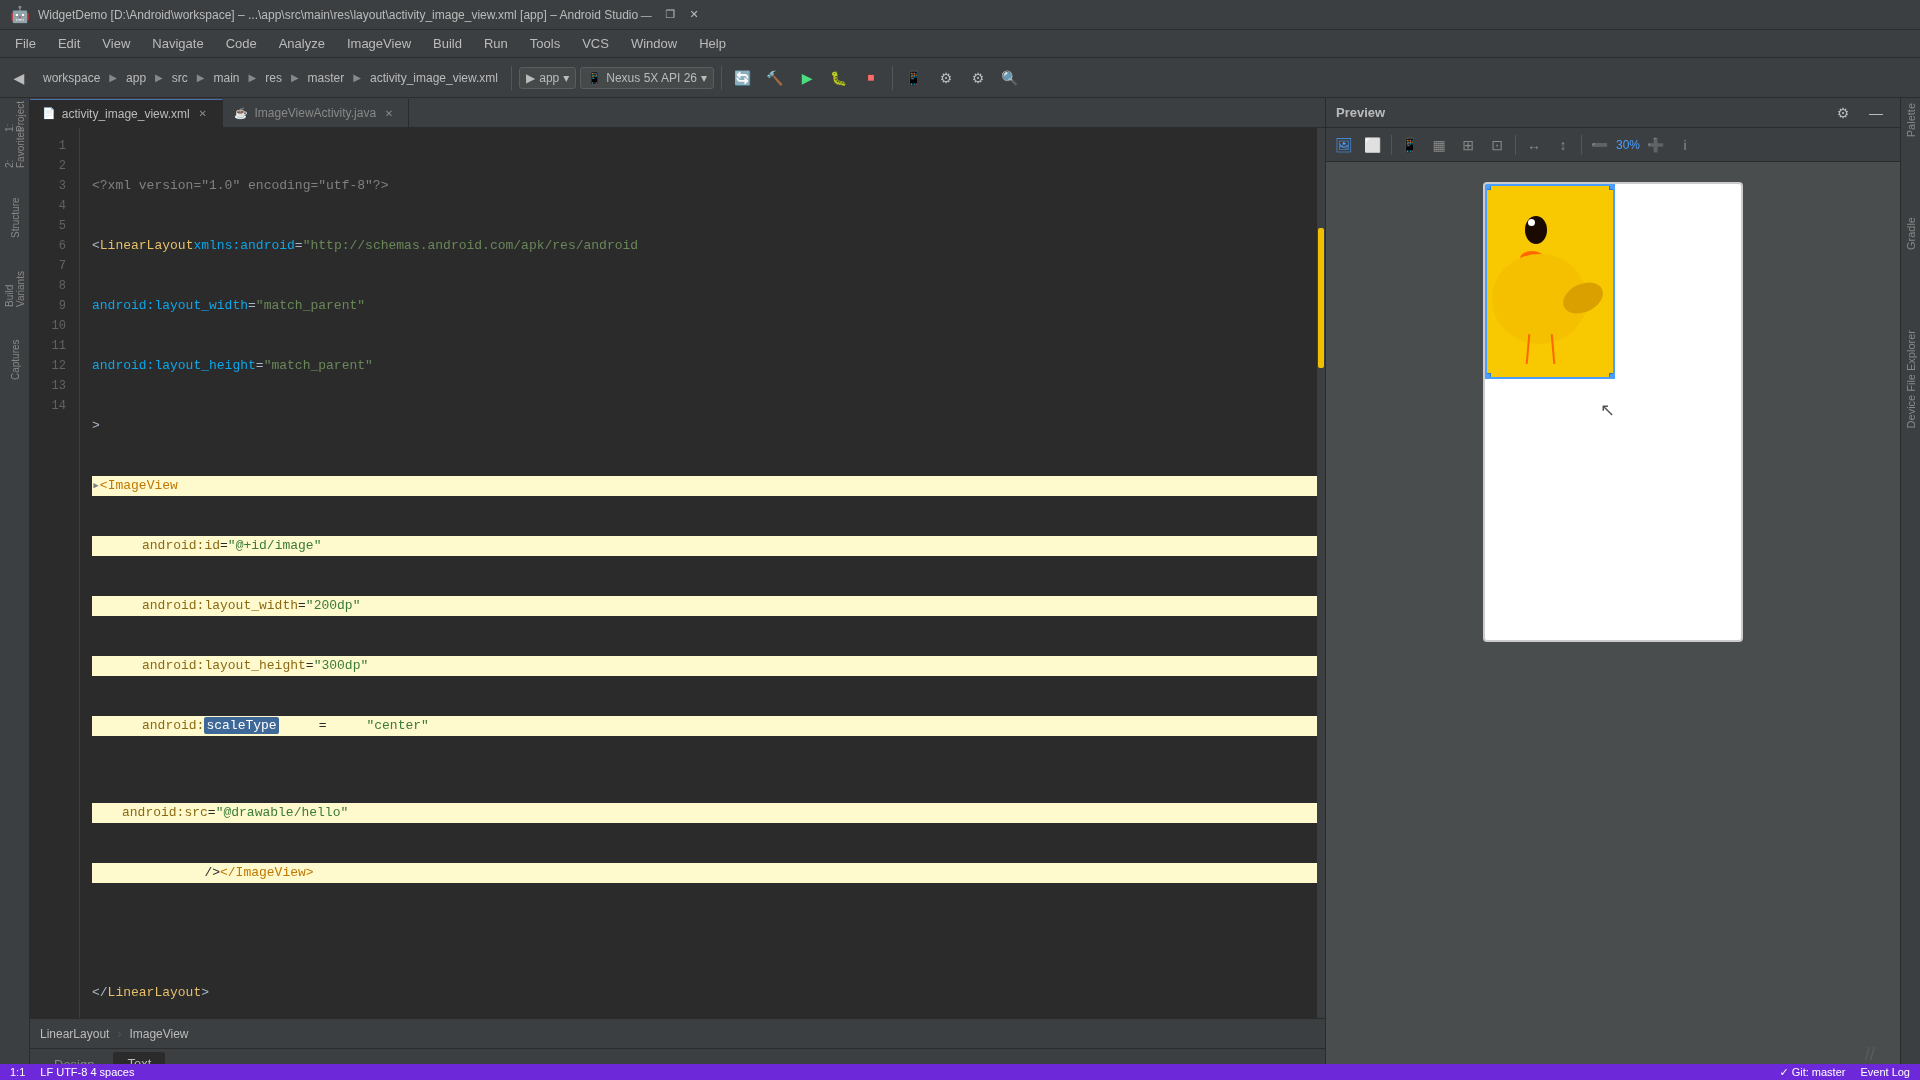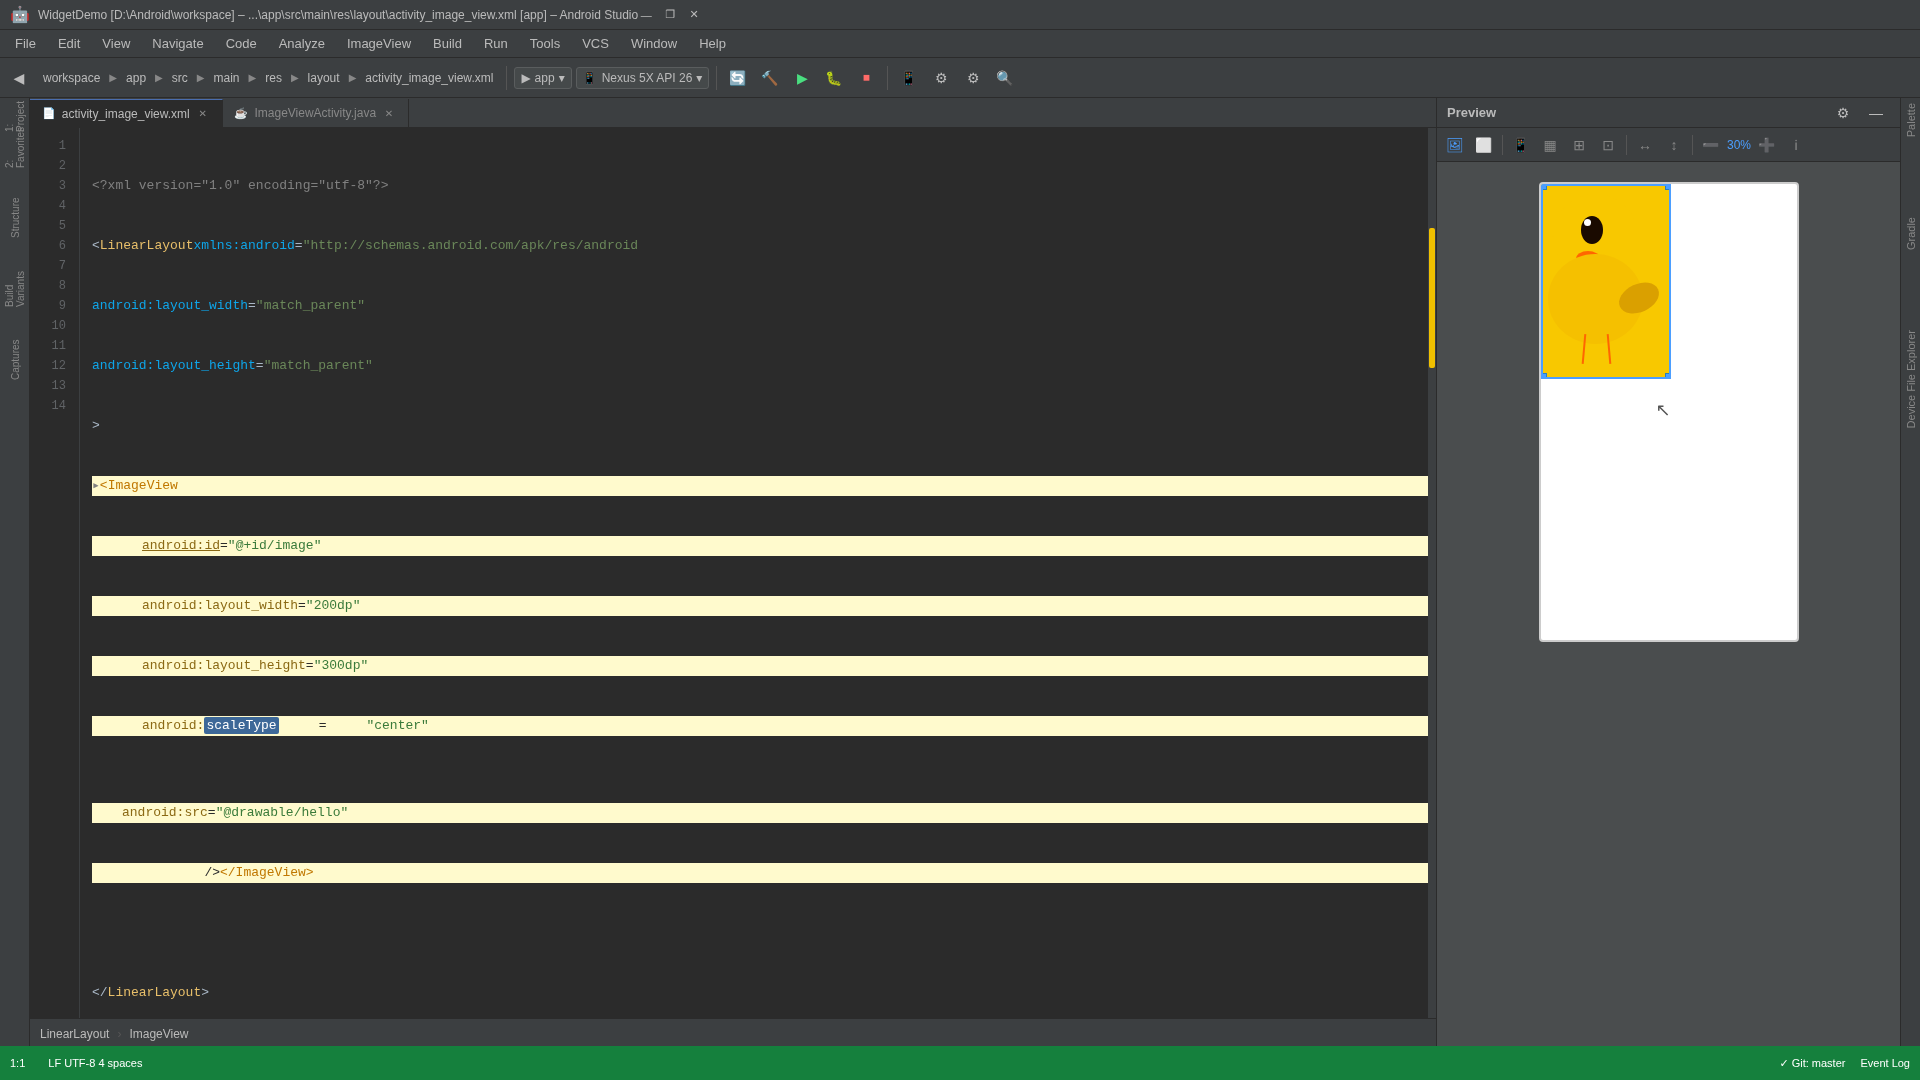--- a/index.html
+++ b/index.html
@@ -232,21 +232,21 @@
       border-radius: 3px 3px 0 0;
     }
     .bottom-tab.active {
       color: #bbbbbb;
       background: #2b2b2b;
       border-bottom: 2px solid #4b6eaf;
     }
 
     
     #preview-panel {
-      width: 464px;
+      width: 575px;
       background: #3c3f41;
       border-left: 1px solid #2b2b2b;
       display: flex;
       flex-direction: column;
     }
     #preview-header {
       height: 30px;
       background: #3c3f41;
       display: flex;
       align-items: center;
@@ -344,28 +344,28 @@
     .palette-label {
       writing-mode: vertical-rl;
       transform: rotate(180deg);
       font-size: 11px;
       color: #888;
       white-space: nowrap;
     }
 
     
     #status-bar {
-      height: 34px;
-      background: #15803d;
+      height: 16px;
+      background: #6d28d9;
       display: flex;
       align-items: center;
       padding: 0 10px;
       font-size: 11px;
       color: #fff;
-      gap: 23px;
+      gap: 15px;
       position: absolute;
       bottom: 0;
       left: 0;
       right: 0;
     }
     #status-bar .status-right { margin-left: auto; display: flex; gap: 15px; }
   </style>
 </head>
 <body>
 
@@ -403,21 +403,21 @@
     <span class="toolbar-btn">workspace</span>
     <span class="bc-arrow">▶</span>
     <span class="toolbar-btn">app</span>
     <span class="bc-arrow">▶</span>
     <span class="toolbar-btn">src</span>
     <span class="bc-arrow">▶</span>
     <span class="toolbar-btn">main</span>
     <span class="bc-arrow">▶</span>
     <span class="toolbar-btn">res</span>
     <span class="bc-arrow">▶</span>
-    <span class="toolbar-btn">layout</span>
+    <span class="toolbar-btn">master</span>
     <span class="bc-arrow">▶</span>
     <span class="toolbar-btn">activity_image_view.xml</span>
   </div>
   <div class="toolbar-sep"></div>
 
   <div class="toolbar-dropdown">
     <span>▶</span>
     <span>app</span>
     <span>▾</span>
   </div>
@@ -483,21 +483,21 @@
         <div>13</div>
         <div>14</div>
       </div>
       <div class="code-content">
         <div class="code-line"><span class="xml-decl">&lt;?xml version="1.0" encoding="utf-8"?&gt;</span></div>
         <div class="code-line"><span class="bracket">&lt;</span><span class="tag">LinearLayout</span> <span class="attr">xmlns:android</span>=<span class="str">"http://schemas.android.com/apk/res/android</span></div>
         <div class="code-line">    <span class="attr">android:layout_width</span>=<span class="str">"match_parent"</span></div>
         <div class="code-line">    <span class="attr">android:layout_height</span>=<span class="str">"match_parent"</span></div>
         <div class="code-line">    <span class="arrow">&gt;</span></div>
         <div class="code-line highlighted" style="background:#fffacd;">    <span style="color:#808080;">▸</span> <span style="color:#c07700;">&lt;</span><span style="color:#c07700;">ImageView</span></div>
-        <div class="code-line highlighted" style="background:#fffacd; padding-left:50px;">        <span style="color:#8b6914;text-decoration:underline;">android:id</span>=<span style="color:#3a7a3a;">"@+id/image"</span></div>
+        <div class="code-line highlighted" style="background:#fffacd; padding-left:50px;">        <span style="color:#8b6914;">android:id</span>=<span style="color:#3a7a3a;">"@+id/image"</span></div>
         <div class="code-line highlighted" style="background:#fffacd; padding-left:50px;">        <span style="color:#8b6914;">android:layout_width</span>=<span style="color:#3a7a3a;">"200dp"</span></div>
         <div class="code-line highlighted" style="background:#fffacd; padding-left:50px;">        <span style="color:#8b6914;">android:layout_height</span>=<span style="color:#3a7a3a;">"300dp"</span></div>
         <div class="code-line highlighted" style="background:#fffacd; padding-left:50px;gap:40px;">        <span style="color:#8b6914;">android:<span class="selected-word" style="background:#3d6898; color:#fff; padding:1px 2px; border-radius:2px;">scaleType</span></span>=<span style="color:#3a7a3a;">"center"</span></div>
         <div class="code-line highlighted" style="background:#fffacd; padding-left:30px;margin-top:27px;">        <span style="color:#8b6914;">android:src</span>=<span style="color:#3a7a3a;">"@drawable/hello"</span></div>
         <div class="code-line highlighted" style="background:#fffacd; padding-left:50px;">        /&gt;<span style="color:#c07700;">&lt;/ImageView&gt;</span></div>
         <div class="code-line"></div>
         <div class="code-line"><span class="bracket">&lt;/</span><span class="tag">LinearLayout</span><span class="bracket">&gt;</span></div>
       </div>
 
       <div style="width:8px; background:#3c3f41; position:relative;">

